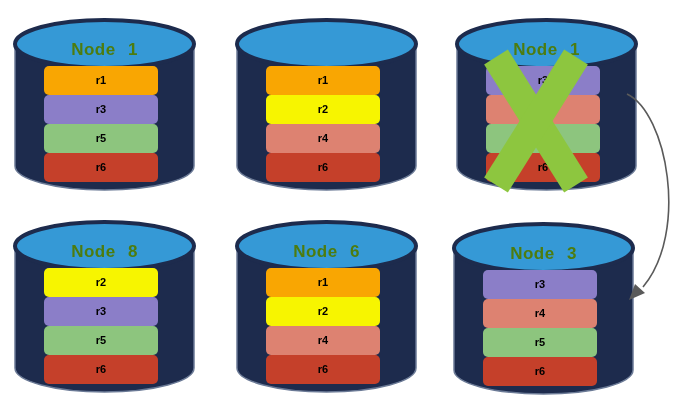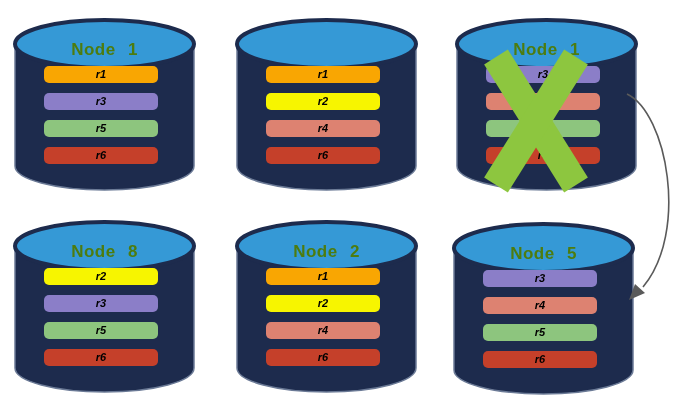--- a/index.html
+++ b/index.html
@@ -18,23 +18,23 @@
   .cyl-body{fill:var(--cyl-body);stroke:var(--cyl-border);stroke-width:1.5;}
   .cyl-top{fill:var(--cyl-top);stroke:var(--cyl-body);stroke-width:4;}
   .title{
     position:absolute;left:0;top:19px;width:100%;height:46px;
     display:flex;align-items:center;justify-content:center;
     color:#4d7c0f;font-weight:bold;font-size:17px;
     letter-spacing:.5px;word-spacing:7px;
   }
   .rows{position:absolute;left:31px;top:58px;width:114px;}
   .row{
-    height:17px;margin-bottom:10px;border-radius:5px;
+    height:29px;border-radius:5px;
     display:flex;align-items:center;justify-content:center;
-    font-size:11px;font-weight:bold;color:#000;line-height:13px;font-style:italic;
+    font-size:11px;font-weight:bold;color:#000;line-height:13px;
   }
   .xmark{position:absolute;left:28px;top:42px;width:106px;height:142px;overflow:visible;}
   .xmark line{stroke:var(--x-color);stroke-width:28;stroke-linecap:butt;}
   .arrow-overlay{position:absolute;left:0;top:0;width:676px;height:402px;pointer-events:none;}
   .arrow-path{fill:none;stroke:var(--arrow-color);stroke-width:1.6;}
   .arrow-head{fill:var(--arrow-color);stroke:none;}
 </style>
 </head>
 <body>
 
@@ -129,21 +129,21 @@
           <span>r6</span>
         </div>
     </div>
   </div>
 
   <div class="node n5">
     <svg class="cyl" viewBox="0 0 183 186">
       <path class="cyl-body" d="M2,36 V158 A89.5,24 0 0 0 181,158 V36 Z"></path>
       <ellipse class="cyl-top" cx="91.5" cy="36" rx="89.5" ry="24"></ellipse>
     </svg>
-    <div class="title">Node 2</div>
+    <div class="title">Node 6</div>
     <div class="rows">
       <div class="row" style="background: rgb(249, 166, 2);">
           <span>r1</span>
         </div>
       <div class="row" style="background: rgb(247, 245, 0);">
           <span>r2</span>
         </div>
       <div class="row" style="background: rgb(221, 130, 113);">
           <span>r4</span>
         </div>
@@ -151,21 +151,21 @@
           <span>r6</span>
         </div>
     </div>
   </div>
 
   <div class="node n6">
     <svg class="cyl" viewBox="0 0 183 186">
       <path class="cyl-body" d="M2,36 V158 A89.5,24 0 0 0 181,158 V36 Z"></path>
       <ellipse class="cyl-top" cx="91.5" cy="36" rx="89.5" ry="24"></ellipse>
     </svg>
-    <div class="title">Node 5</div>
+    <div class="title">Node 3</div>
     <div class="rows">
       <div class="row" style="background: rgb(139, 126, 200);">
           <span>r3</span>
         </div>
       <div class="row" style="background: rgb(221, 130, 113);">
           <span>r4</span>
         </div>
       <div class="row" style="background: rgb(141, 197, 126);">
           <span>r5</span>
         </div>

